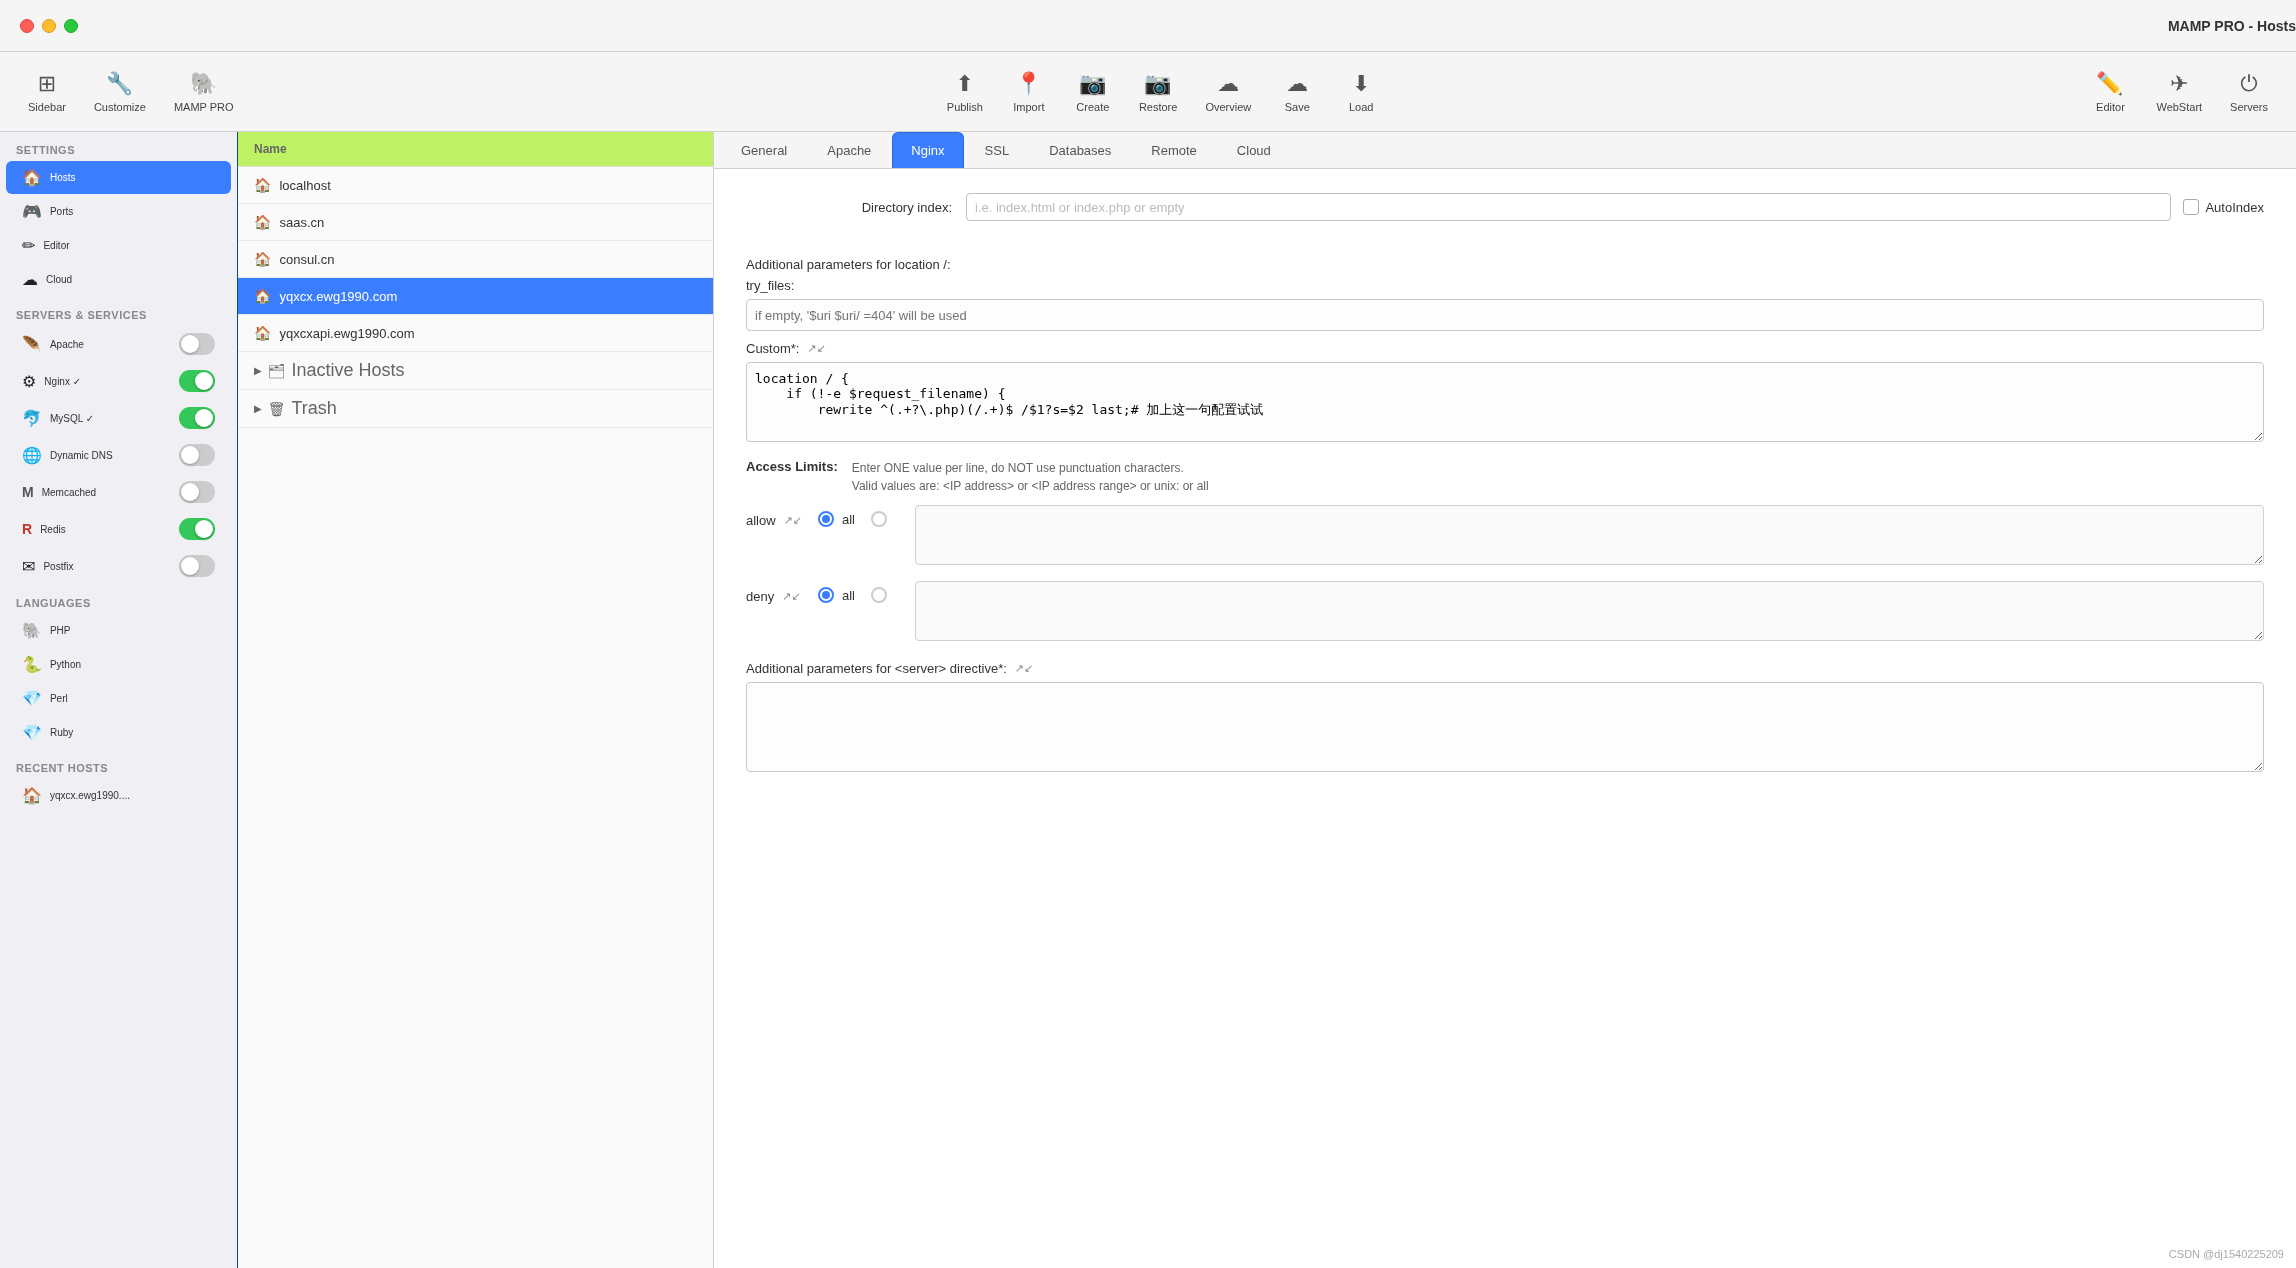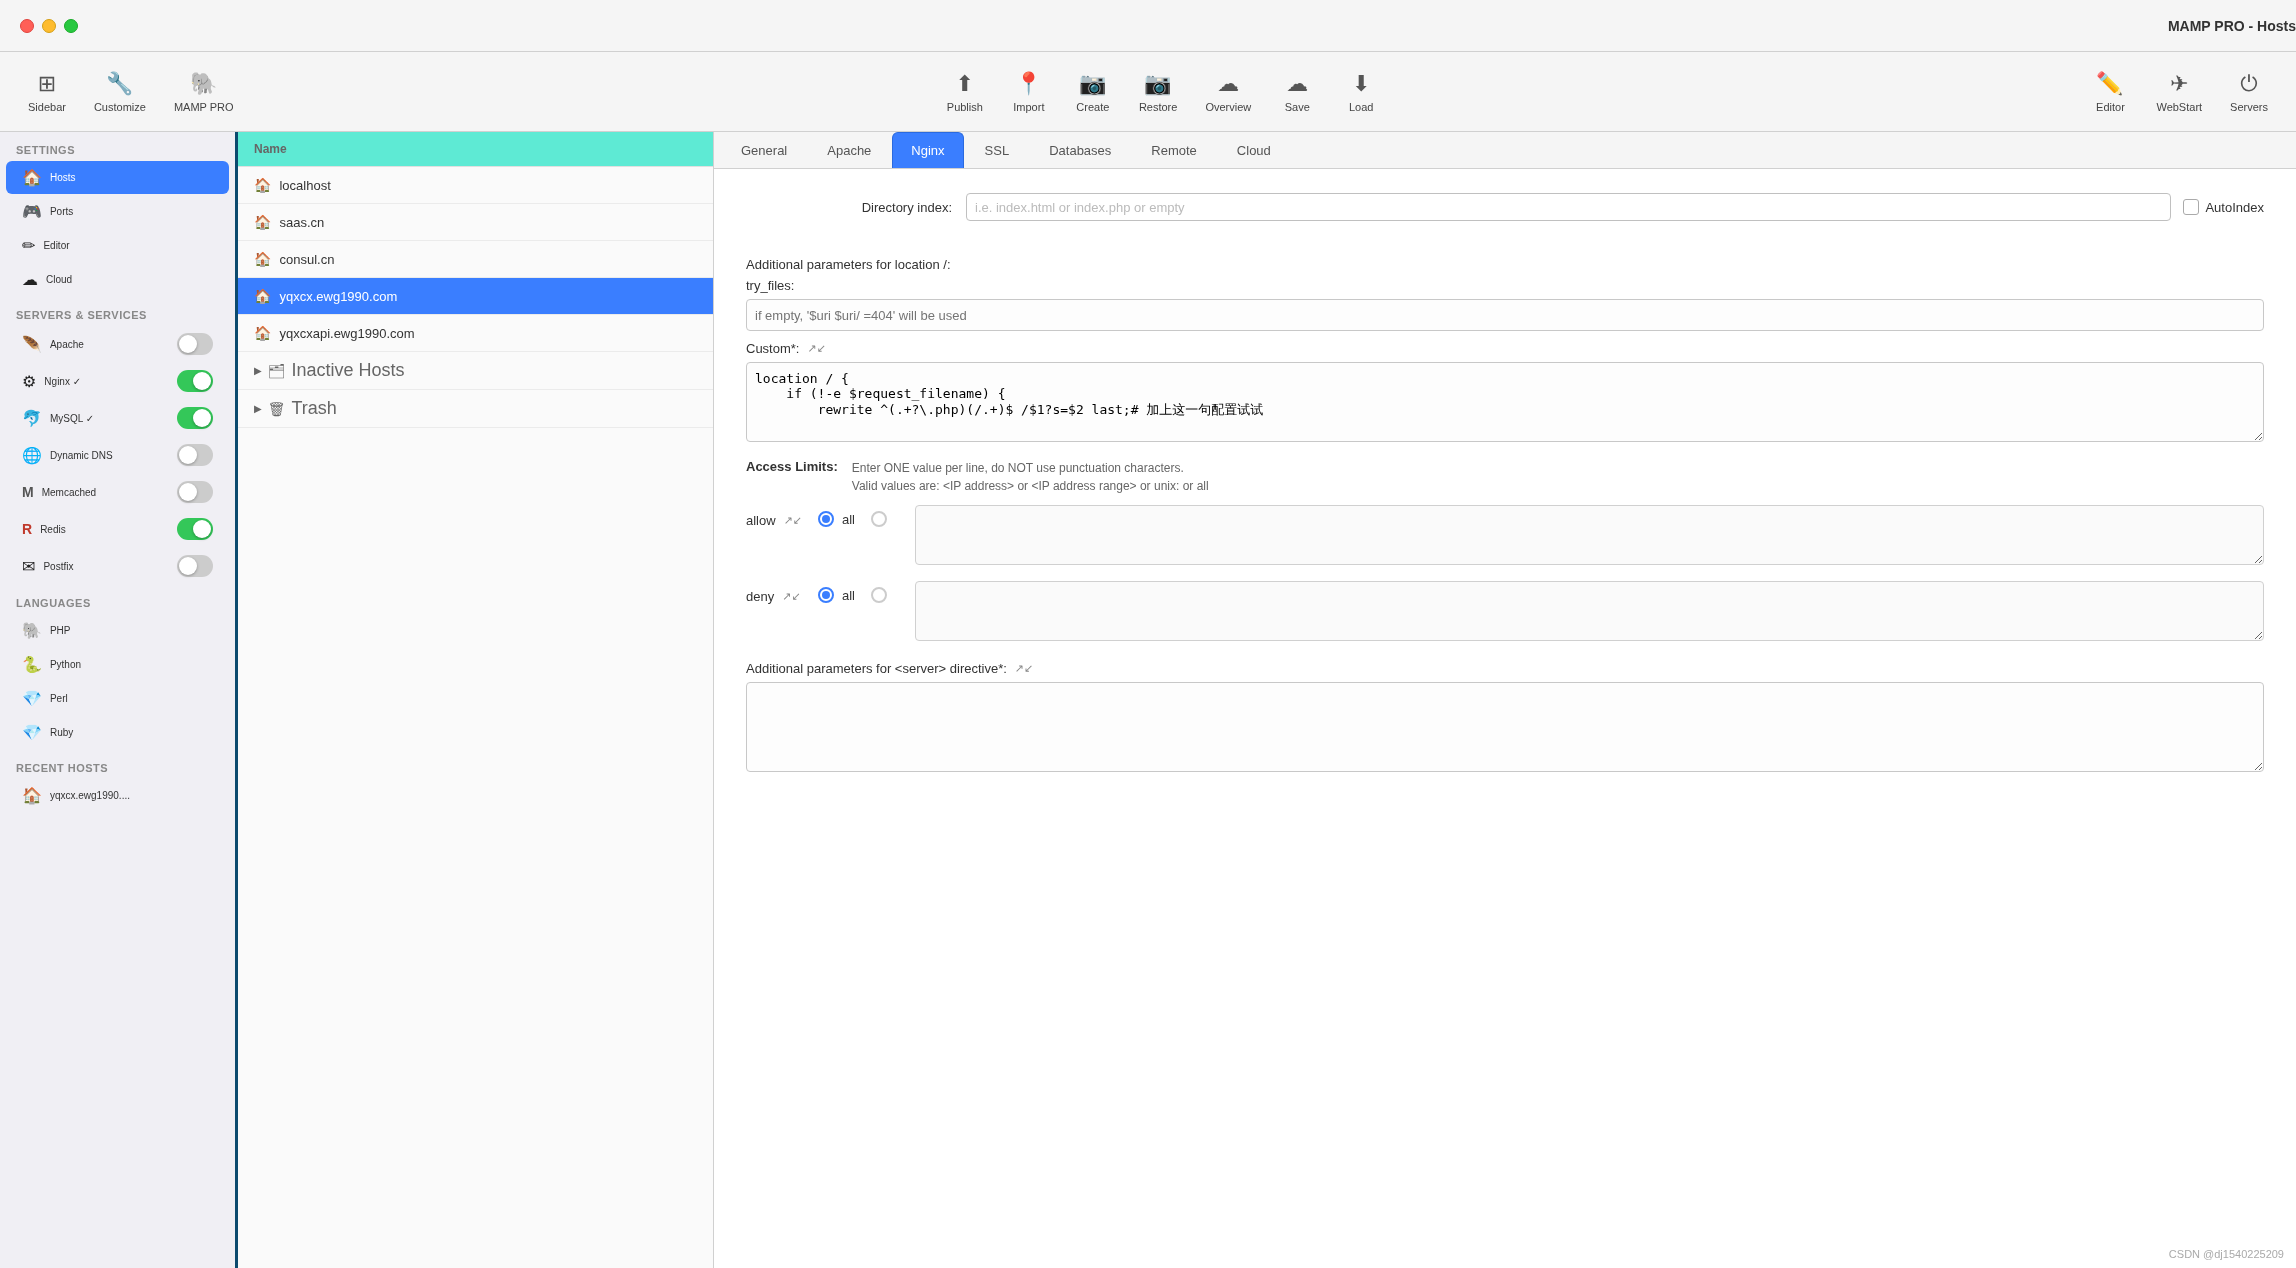--- a/index.html
+++ b/index.html
@@ -19,35 +19,35 @@
     .toolbar-item { display: flex; flex-direction: column; align-items: center; gap: 4px; padding: 6px 12px; border-radius: 6px; cursor: pointer; min-width: 60px; }
     .toolbar-icon { font-size: 22px; color: #555; }
     .toolbar-icon-blue { color: #1a6eff; }
     .toolbar-label { font-size: 11px; color: #444; }
     .toolbar-spacer { flex: 1; }
 
     
     .main { display: flex; height: calc(1268px - 52px - 80px); }
 
     
-    .sidebar { width: 238px; background: #f0eff4; border-right: 3px solid #0c4a6e; overflow-y: auto; flex-shrink: 0; }
+    .sidebar { width: 238px; background: #f0eff4; border-right: 1px solid #0c4a6e; overflow-y: auto; flex-shrink: 0; }
     .sidebar-section-title { font-size: 11px; font-weight: 700; color: #888; padding: 12px 16px 4px; letter-spacing: 0.5px; text-transform: uppercase; }
     .sidebar-item { display: flex; align-items: center; gap: 8px; padding: 7px 16px; cursor: pointer; border-radius: 6px; margin: 1px 6px; }
     .sidebar-item.active { background: #3a7eff; color: white; }
     .sidebar-item.active .sidebar-item-label { color: white; }
     .sidebar-item-icon { font-size: 16px; }
     .sidebar-item-label { font-size: 10px; color: #333; }
     .sidebar-toggle { margin-left: auto; width: 36px; height: 22px; border-radius: 11px; background: #ccc; position: relative; cursor: pointer; flex-shrink: 0; }
     .sidebar-toggle.on { background: #34c759; }
     .sidebar-toggle::after { content: ''; position: absolute; width: 18px; height: 18px; border-radius: 50%; background: white; top: 2px; left: 2px; transition: left 0.2s; box-shadow: 0 1px 3px rgba(0,0,0,0.3); }
     .sidebar-toggle.on::after { left: 16px; }
 
     
     .host-list { width: 476px; background: #fafafa; border-right: 1px solid #d0d0d0; flex-shrink: 0; }
-    .host-list-header { padding: 10px 16px; font-size: 12px; color: #666; font-weight: 600; border-bottom: 1px solid #e0e0e0; background: #5eead4; }
+    .host-list-header { padding: 10px 16px; font-size: 12px; color: #666; font-weight: 600; border-bottom: 1px solid #e0e0e0; background: #bef264; }
     .host-item { display: flex; align-items: center; gap: 8px; padding: 10px 16px; cursor: pointer; border-bottom: 1px solid #ebebeb; }
     .host-item.selected { background: #3a7eff; color: white; }
     .host-item.selected .host-name { color: white; }
     .host-icon { font-size: 14px; color: #888; }
     .host-item.selected .host-icon { color: white; }
     .host-name { font-size: 13px; color: #333; }
     .host-group { display: flex; align-items: center; gap: 6px; padding: 8px 16px; cursor: pointer; border-bottom: 1px solid #ebebeb; color: #666; }
     .host-group-arrow { font-size: 10px; }
     .host-group-icon { font-size: 14px; }
     .host-group-label { font-size: 18px; }

